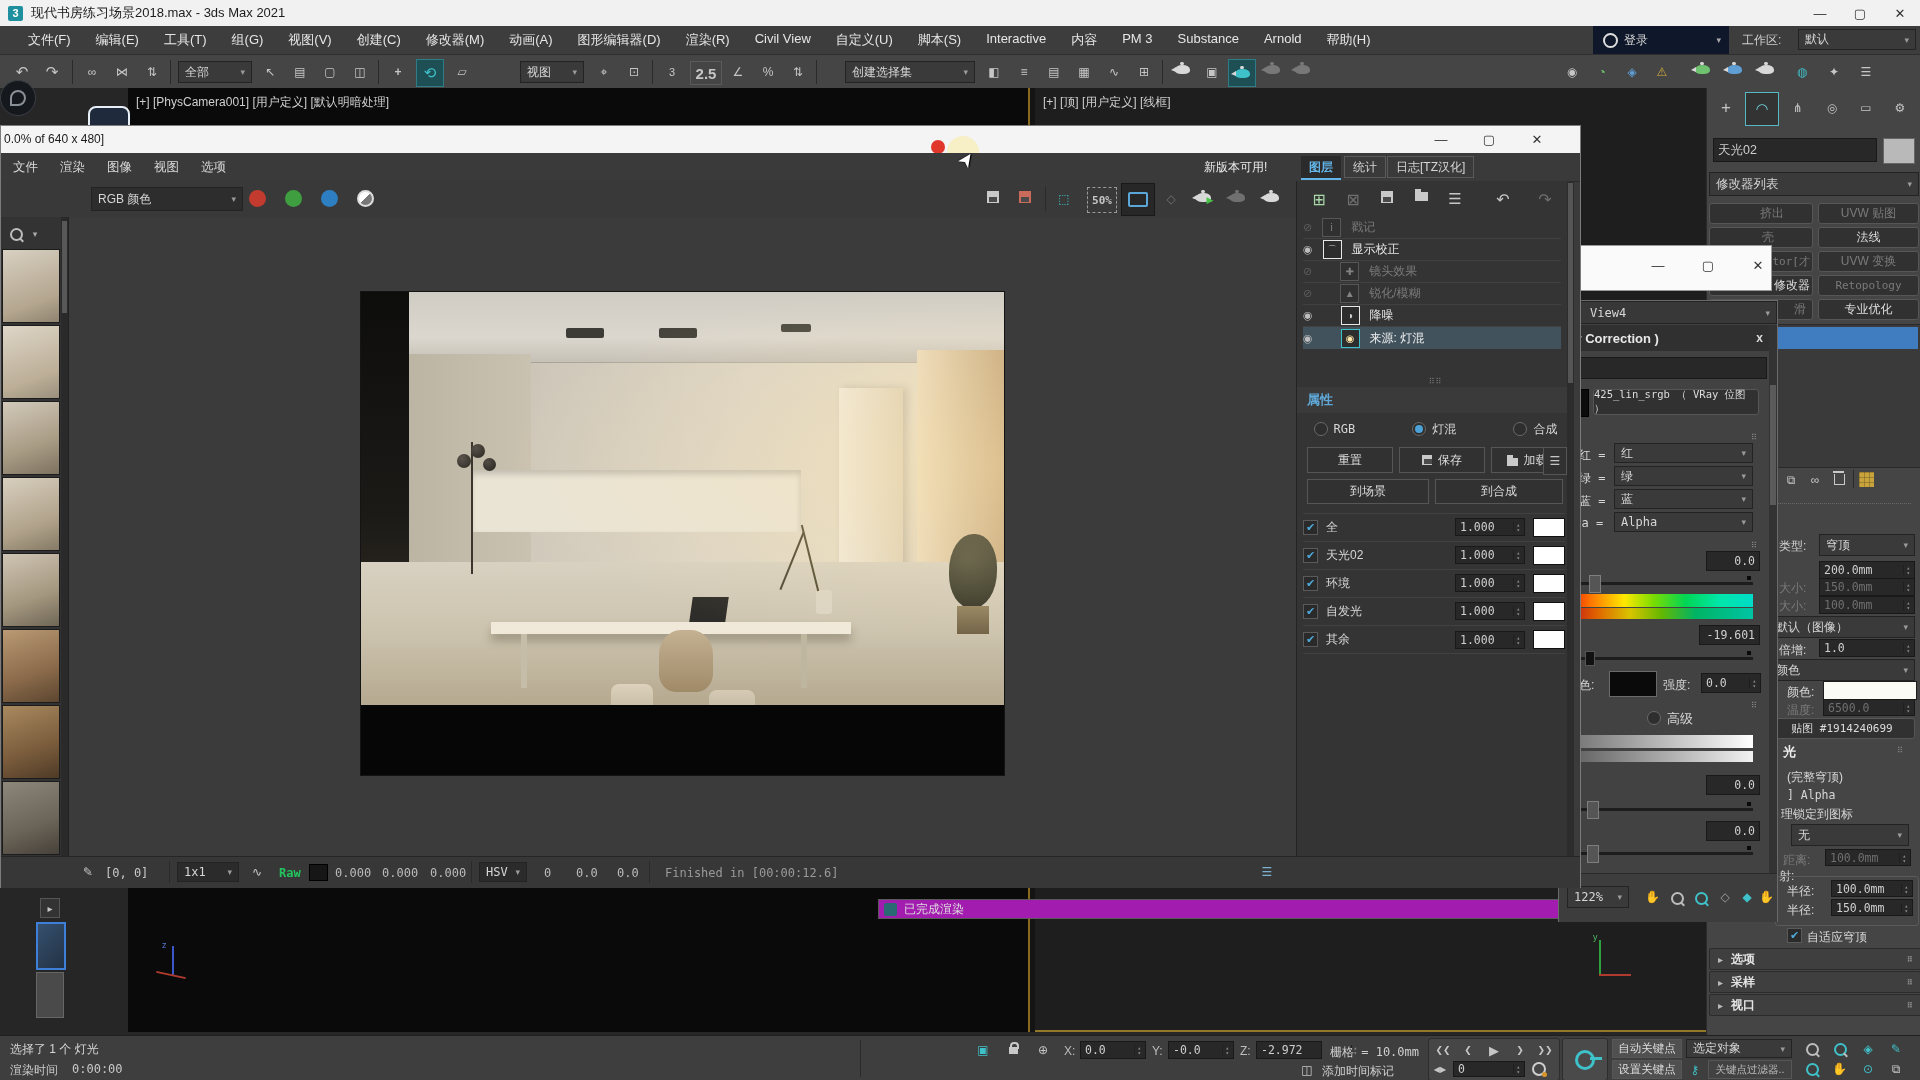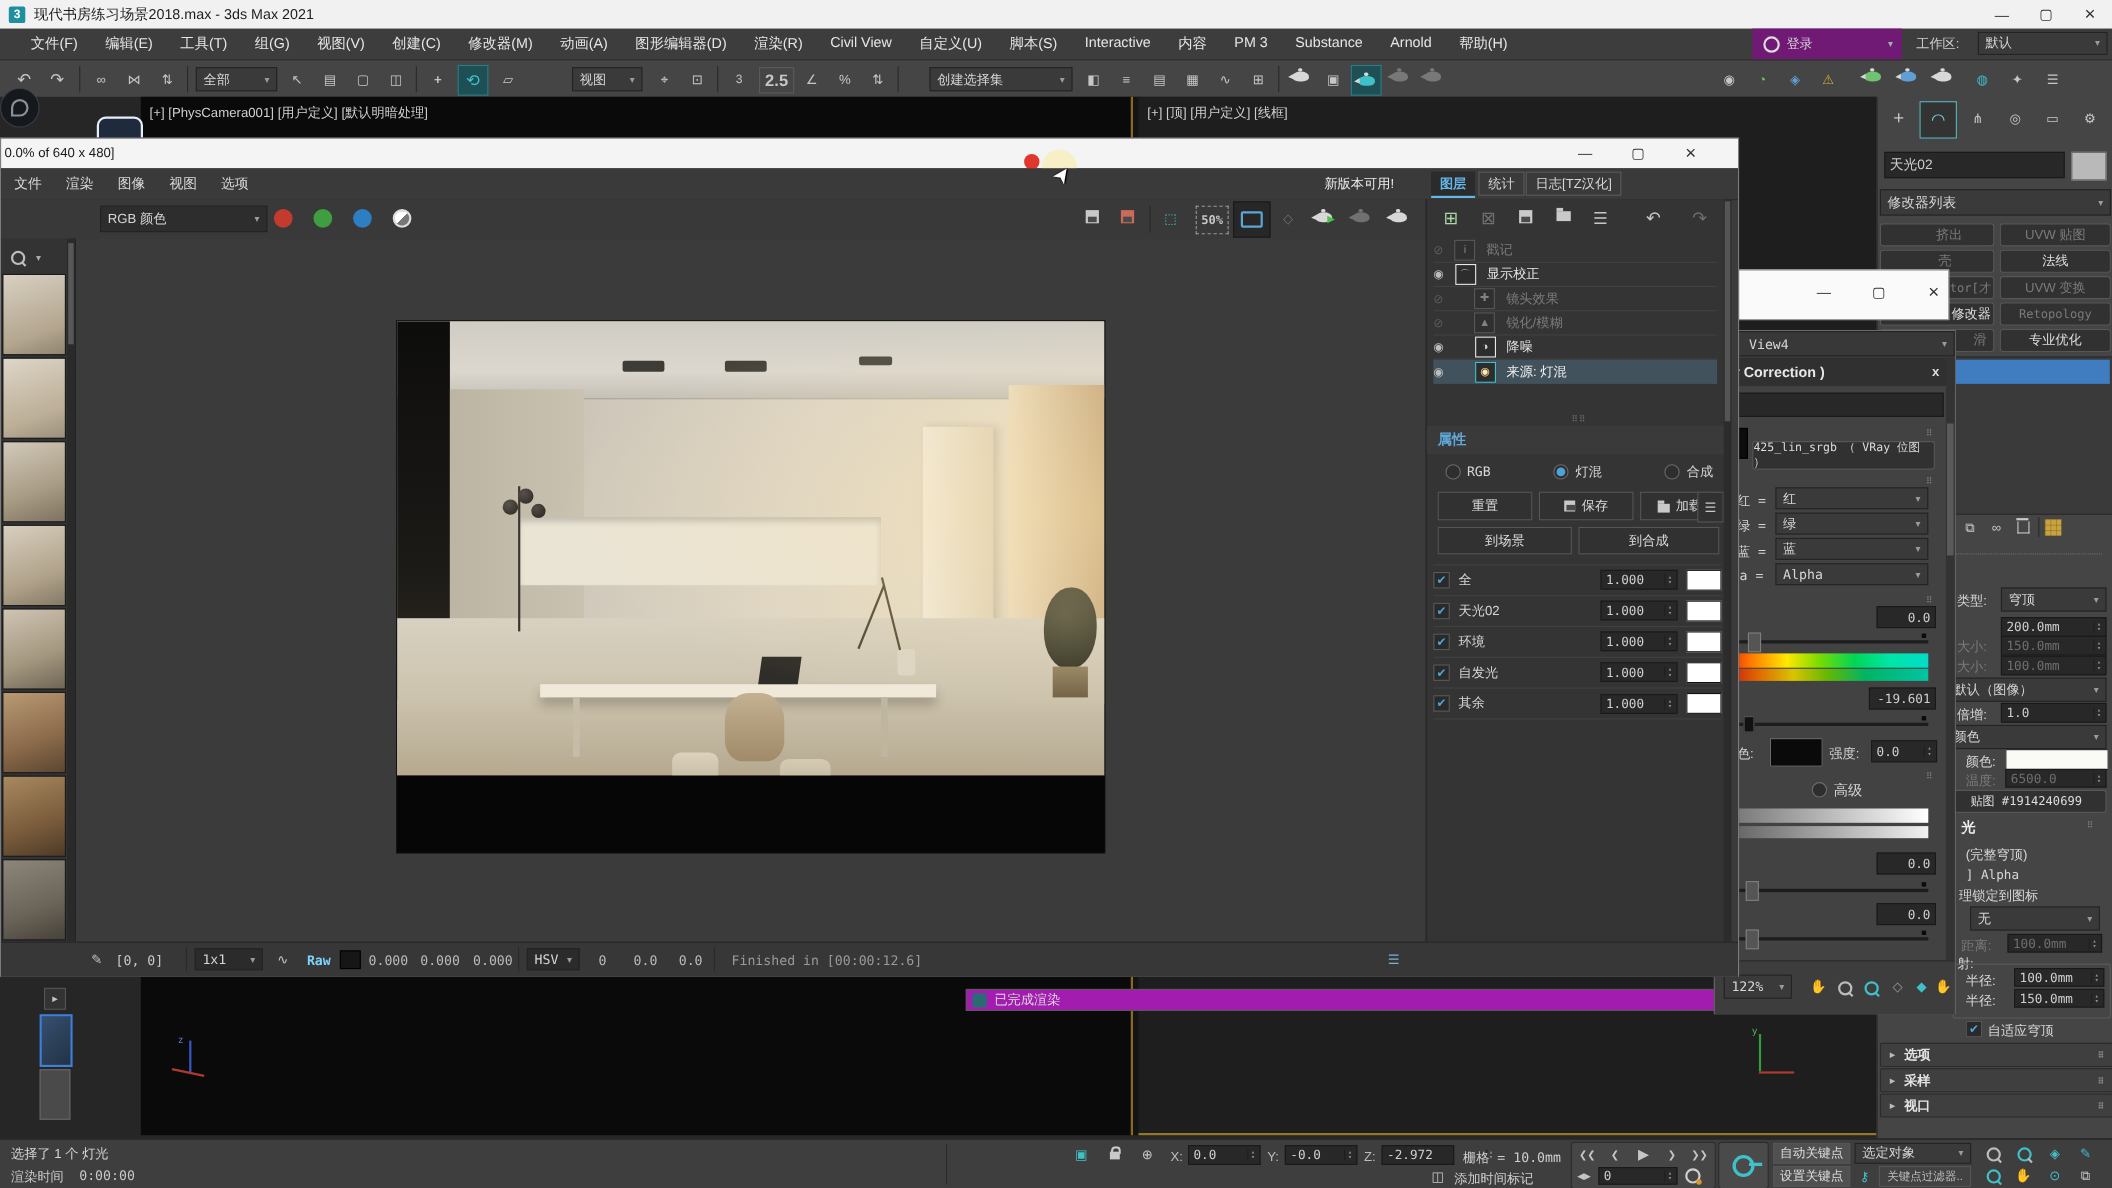--- a/index.html
+++ b/index.html
@@ -91,21 +91,21 @@
       <span>Civil View</span>
       <span>自定义(U)</span>
       <span>脚本(S)</span>
       <span>Interactive</span>
       <span>内容</span>
       <span>PM 3</span>
       <span>Substance</span>
       <span>Arnold</span>
       <span>帮助(H)</span>
     </div>
-    <div class="w" style="left:1593px;top:0;width:136px;height:28px;background:#701a75;display:flex;align-items:center;gap:6px;padding-left:10px;box-sizing:border-box;">
+    <div class="w" style="left:1593px;top:0;width:136px;height:28px;background:#0f172a;display:flex;align-items:center;gap:6px;padding-left:10px;box-sizing:border-box;">
       <span style="width:11px;height:11px;border:2px solid #ddd;border-radius:50%;display:inline-block;"></span>
       <span>登录</span>
       <span style="margin-left:auto;margin-right:8px;color:#aaa;font-size:9px;">▾</span>
     </div>
     <div class="w t" style="left:1742px;top:6px;color:#cfcfcf;">工作区:</div>
     <div class="w dd" style="left:1798px;top:3px;width:118px;height:21px;">
       <span>默认</span>
     </div>
   </div>
 
@@ -377,21 +377,21 @@
     <div class="w dd" style="left:0;top:0;width:218px;height:23px;background:#383838;">
       <span class="mono" style="padding-left:24px;">View4</span>
     </div>
     <div class="w" style="left:0;top:24px;width:218px;height:26px;background:#303030;display:flex;align-items:center;">
       <span class="t" style="font-weight:bold;color:#e8e8e8;font-size:13px;padding-left:6px;">lor Correction )</span>
       <span style="margin-left:auto;margin-right:14px;font-weight:bold;color:#ddd;">x</span>
     </div>
     <div class="w fld" style="left:8px;top:56px;width:200px;height:22px;"></div>
     <div class="w grip" style="left:192px;top:88px;"></div>
     <div class="w" style="left:4px;top:88px;width:24px;height:26px;background:#0c0c0c;border:1px solid #000;"></div>
-    <div class="w btn mono" style="left:34px;top:88px;width:166px;height:26px;font-size:10.5px;border-radius:3px;margin-top:12px;">
+    <div class="w btn mono" style="left:34px;top:88px;width:166px;height:26px;font-size:10.5px;border-radius:3px;">
         <span>425_lin_srgb （ VRay 位图 ）</span>
       </div>
     <div class="w grip" style="left:192px;top:132px;"></div>
     <div class="t w mono" style="left:20px;top:146px;">红 =</div>
     <div class="w dd" style="left:55px;top:142px;width:139px;height:20px;">
         <span>红</span>
       </div>
     <div class="t w mono" style="left:20px;top:169px;">绿 =</div>
     <div class="w dd" style="left:55px;top:165px;width:139px;height:20px;">
         <span>绿</span>
@@ -719,21 +719,21 @@
     </div>
 
     <div class="w" style="left:0;top:730px;width:1579px;height:31px;background:#373737;border-top:1px solid #262626;">
       <div class="w ib" style="left:78px;top:6px;width:18px;height:18px;">✎</div>
       <span class="w t mono" style="left:104px;top:9px;color:#c9c9c9;">[0, 0]</span>
       <div class="w sepv" style="left:168px;top:4px;height:22px;"></div>
       <div class="w dd" style="left:176px;top:5px;width:62px;height:20px;background:#2b2b2b;">
           <span class="mono">1x1</span>
         </div>
       <div class="w ib" style="left:246px;top:5px;width:20px;height:20px;">∿</div>
-      <span class="w t mono" style="left:278px;top:9px;color:#7dd3fc;font-weight:bold;">Raw</span>
+      <span class="w t mono" style="left:278px;top:9px;color:#22c55e;font-weight:bold;">Raw</span>
       <div class="w" style="left:308px;top:7px;width:17px;height:15px;background:#161616;border:1px solid #000;"></div>
       <span class="w t mono" style="left:334px;top:9px;color:#bbb;">0.000</span>
       <span class="w t mono" style="left:381px;top:9px;color:#bbb;">0.000</span>
       <span class="w t mono" style="left:429px;top:9px;color:#bbb;">0.000</span>
       <div class="w sepv" style="left:470px;top:4px;height:22px;"></div>
       <div class="w dd" style="left:478px;top:5px;width:48px;height:20px;background:#2b2b2b;">
           <span class="mono">HSV</span>
         </div>
       <span class="w t mono" style="left:543px;top:9px;color:#bbb;">0</span>
       <span class="w t mono" style="left:575px;top:9px;color:#bbb;">0.0</span>

